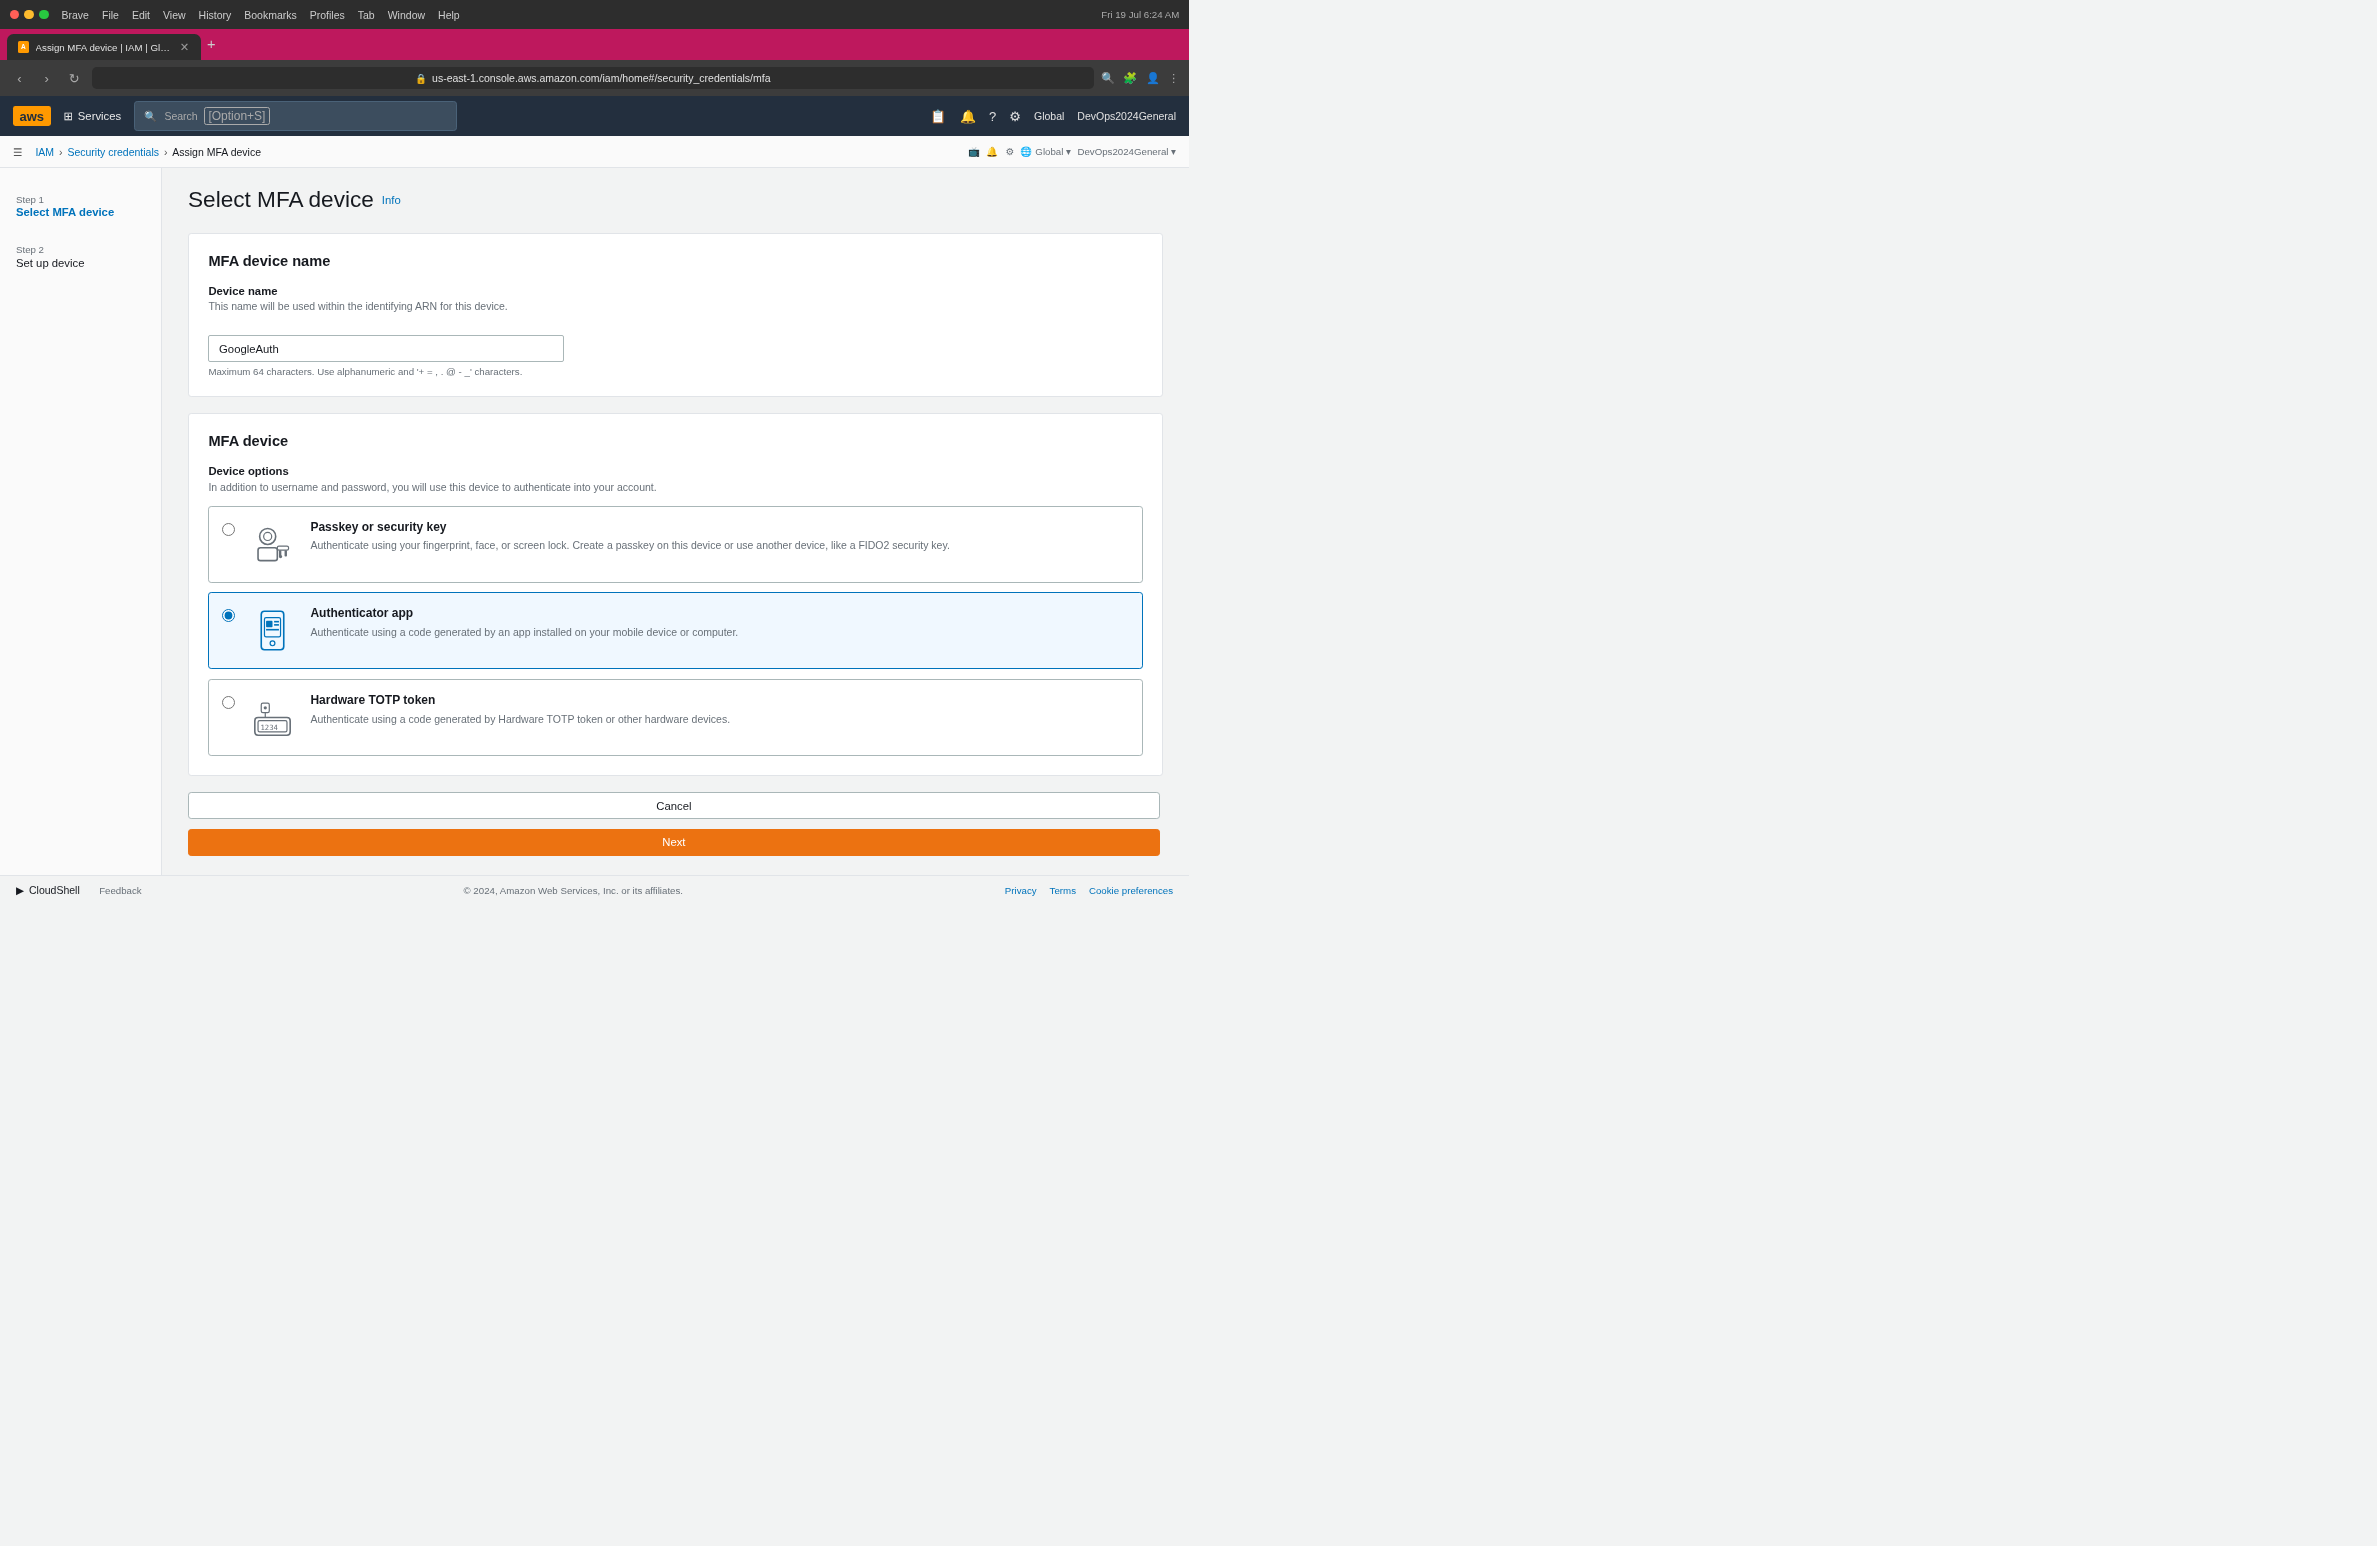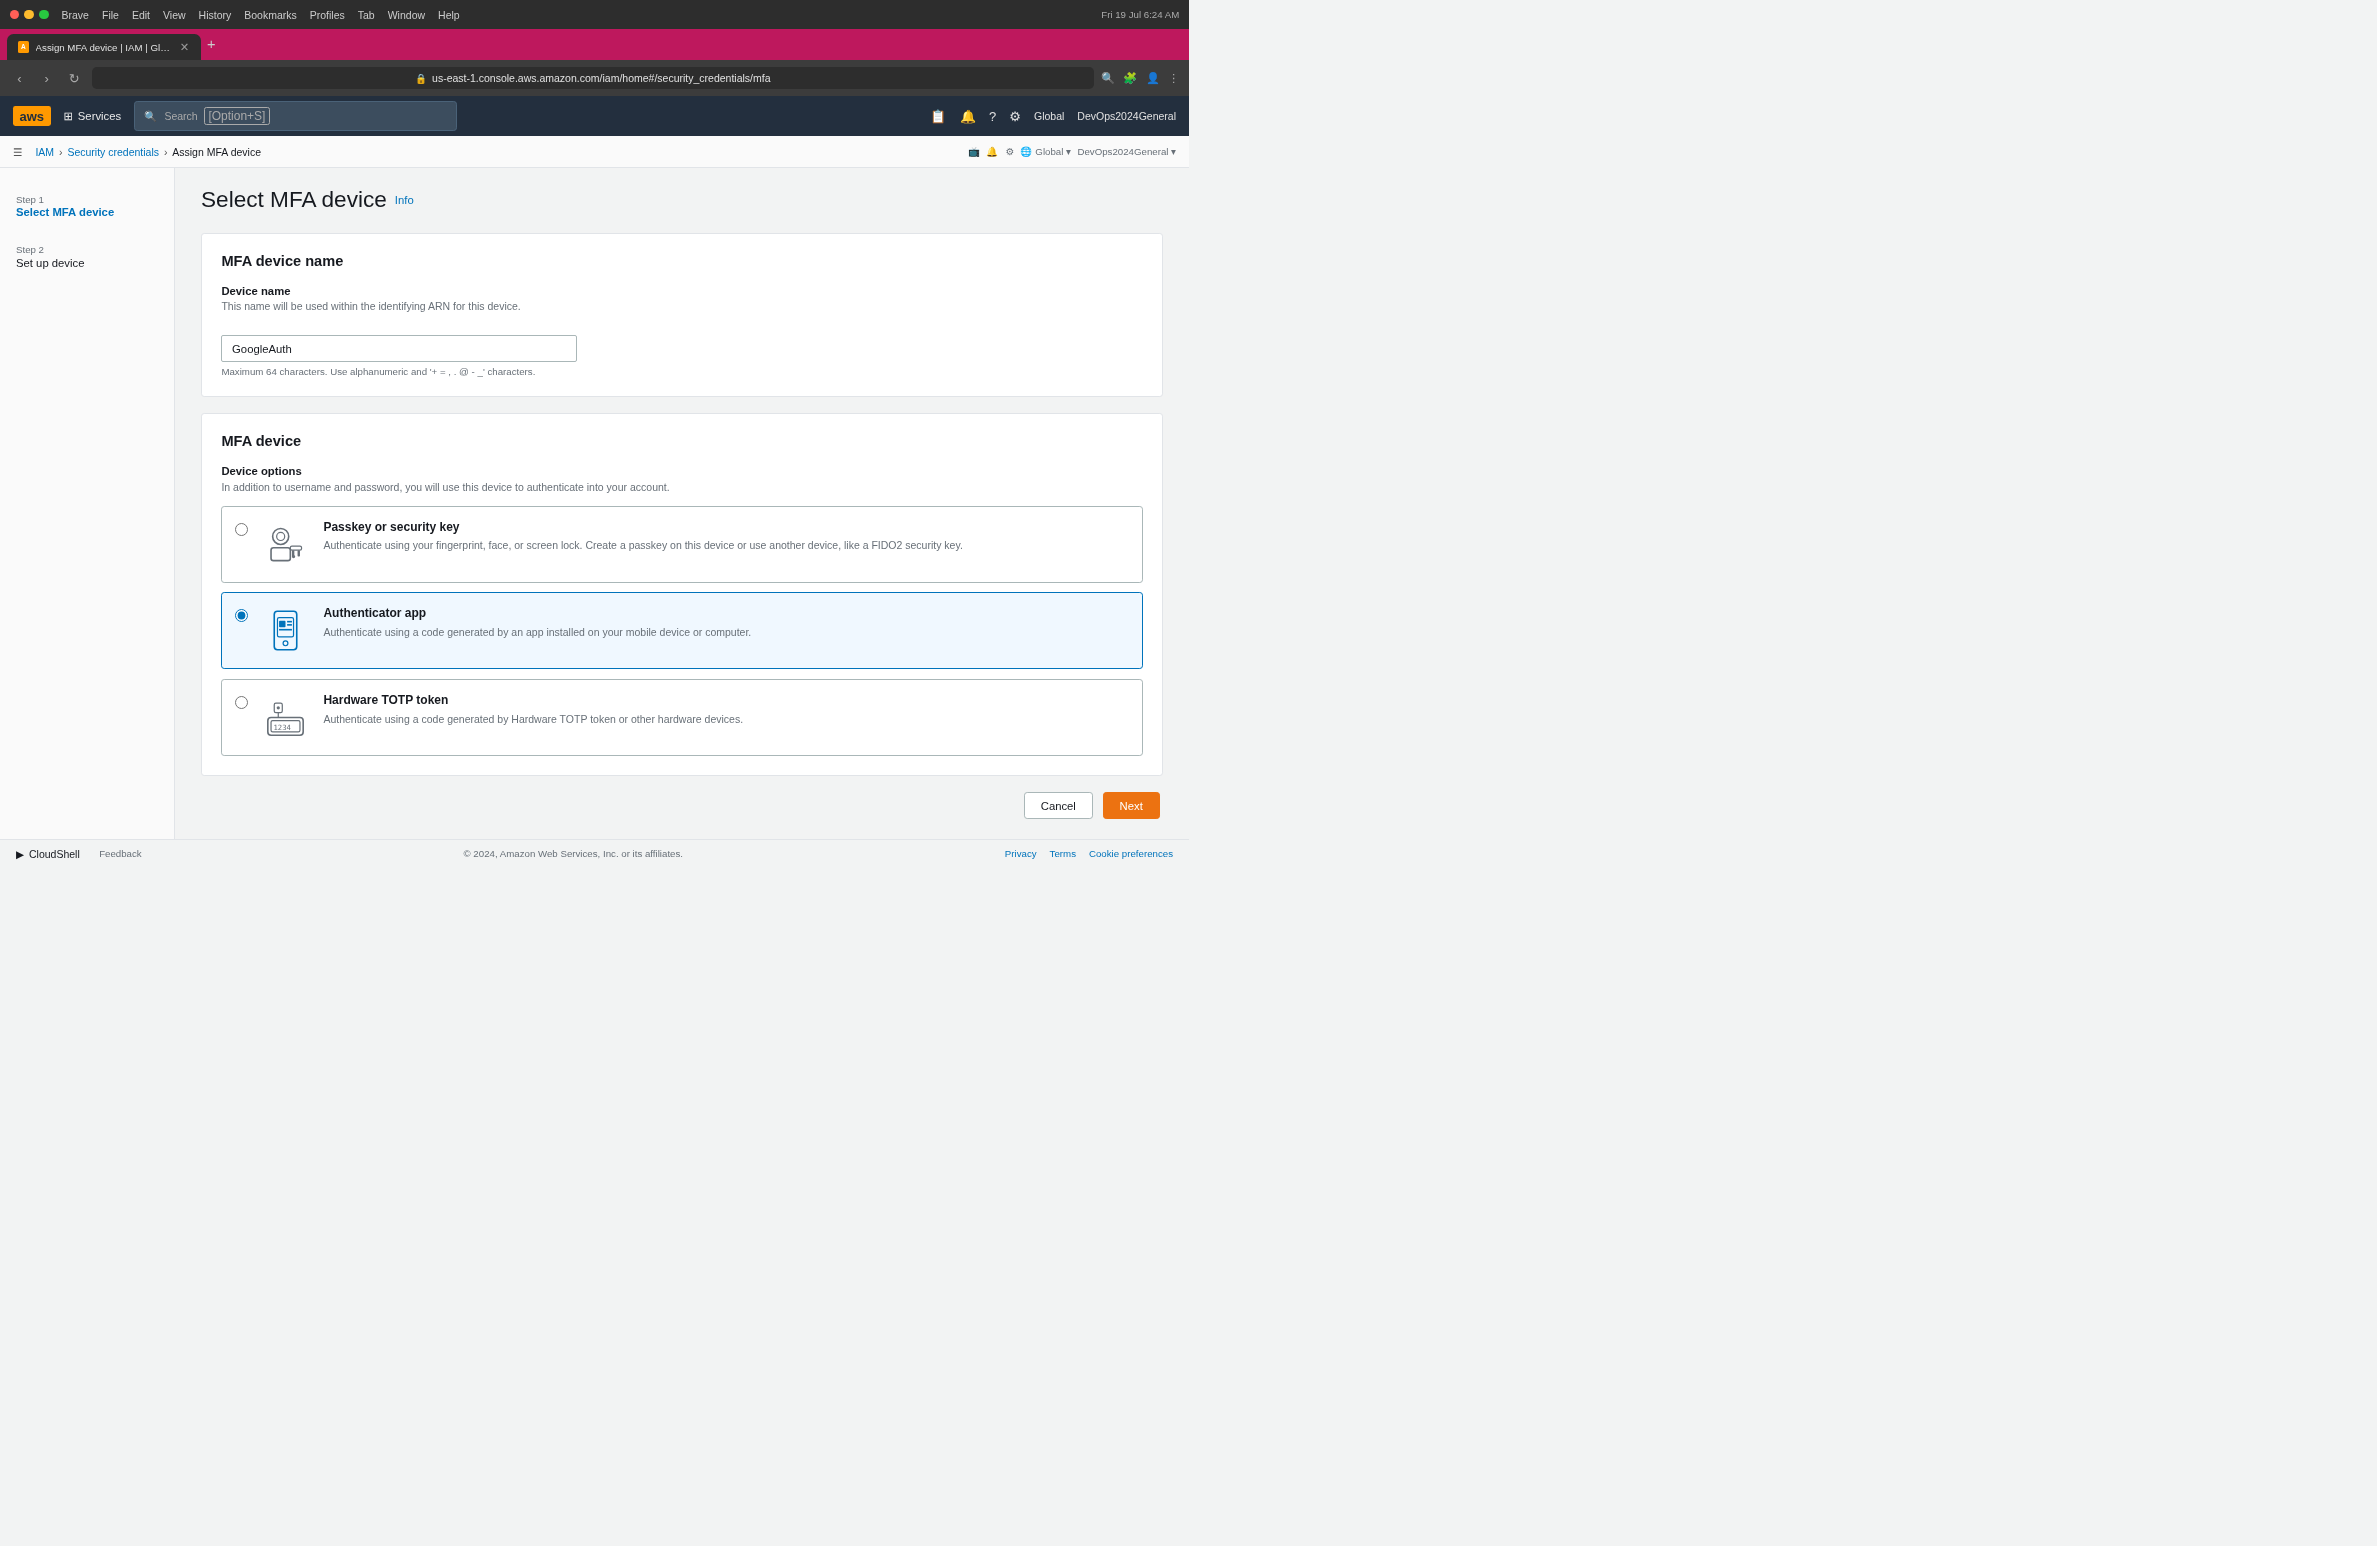--- a/index.html
+++ b/index.html
@@ -46,21 +46,21 @@
     .hamburger { cursor: pointer; color: #555; margin-right: 6.5px; }
     .breadcrumb { display: flex; align-items: center; gap: 4.9px; color: #0073bb; }
     .breadcrumb-sep { color: #555; }
     .breadcrumb-current { color: #16191f; }
     .breadcrumb a { color: #0073bb; text-decoration: none; cursor: pointer; }
 
     
     .main-layout { display: flex; min-height: calc(773px - 137px); }
 
     
-    .sidebar { width: 175px; background: #fafafa; border-right: 0.8px solid #e1e4e8; padding: 19.4px 0; flex-shrink: 0; }
+    .sidebar { width: 162px; background: #fafafa; border-right: 0.8px solid #e1e4e8; padding: 19.4px 0; flex-shrink: 0; }
     .sidebar-step { padding: 6.5px 16px; }
     .sidebar-step-label { font-size: 9.7px; color: #687078; margin-bottom: 1.6px; }
     .sidebar-step-name { font-size: 11.3px; color: #16191f; font-weight: 500; }
     .sidebar-step-name.active { color: #0073bb; font-weight: 600; }
     .sidebar-step + .sidebar-step { margin-top: 13px; }
 
     
     .content { flex: 1; padding: 19.4px 26px; background: #f2f3f3; }
     .page-title { font-size: 22.6px; font-weight: 400; color: #16191f; margin-bottom: 19.4px; display: flex; align-items: center; gap: 8px; }
     .info-link { color: #0073bb; font-size: 11.3px; cursor: pointer; }
@@ -77,21 +77,21 @@
     .device-options { display: flex; flex-direction: column; gap: 9.7px; }
     .device-option { border: 0.8px solid #aab7b8; border-radius: 3.2px; padding: 13px; display: flex; align-items: flex-start; gap: 13px; cursor: pointer; }
     .device-option.selected { border: 1.6px solid #0073bb; background: #f0f8ff; }
     .device-option-radio { margin-top: 3.2px; width: 13px; height: 13px; flex-shrink: 0; accent-color: #0073bb; }
     .device-option-icon { width: 49px; height: 49px; flex-shrink: 0; display: flex; align-items: center; justify-content: center; }
     .device-option-content { flex: 1; }
     .device-option-title { font-size: 12px; font-weight: 700; color: #16191f; margin-bottom: 4.9px; }
     .device-option-desc { font-size: 10.5px; color: #687078; line-height: 1.5; }
 
     
-    .actions { display: flex; justify-content: flex-end; gap: 9.7px; margin-top: 13px; padding-right: 3.2px; }
+    .actions { display: flex; justify-content: flex-end; gap: 9.7px; margin-top: 13px; padding-right: 3.2px; flex-direction: column; }
     .btn-cancel { background: white; border: 0.8px solid #aab7b8; color: #16191f; padding: 6.5px 16px; border-radius: 3.2px; font-size: 11.3px; cursor: pointer; }
     .btn-next { background: #ec7211; border: 0.8px solid #ec7211; color: white; padding: 6.5px 16px; border-radius: 3.2px; font-size: 11.3px; cursor: pointer; font-weight: 500; }
 
     
     .footer { background: #f2f3f3; border-top: 0.8px solid #e1e4e8; padding: 8px 16px; display: flex; align-items: center; font-size: 9.7px; color: #687078; }
     .cloudshell-btn { display: flex; align-items: center; gap: 4.9px; color: #16191f; cursor: pointer; font-size: 10.5px; }
     .footer-center { flex: 1; text-align: center; }
     .footer-right { display: flex; gap: 13px; }
     .footer-link { color: #0073bb; cursor: pointer; text-decoration: none; font-size: 9.7px; }
 

